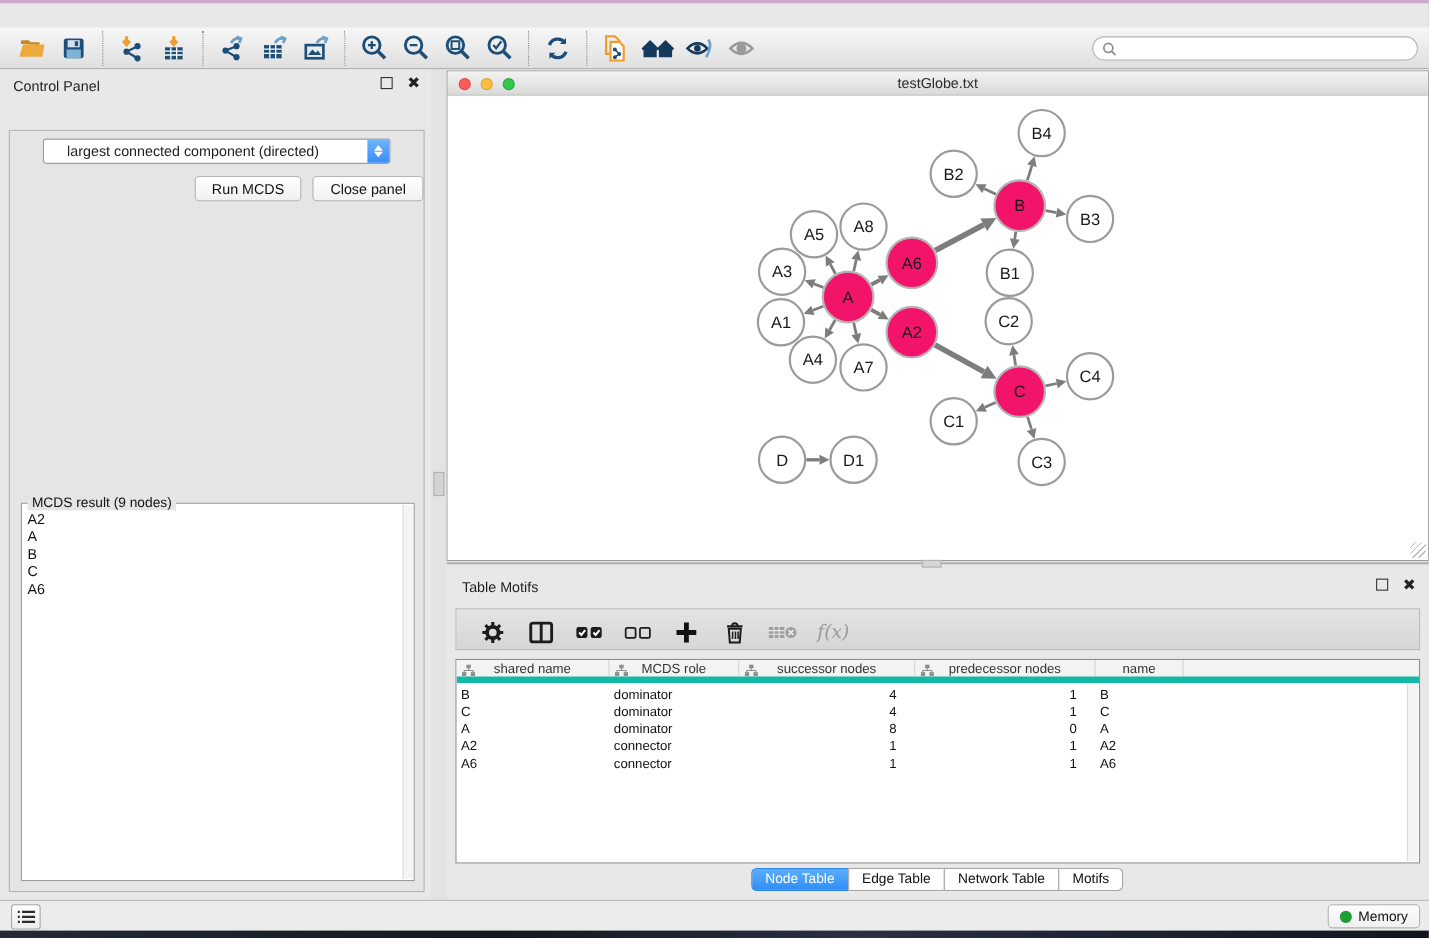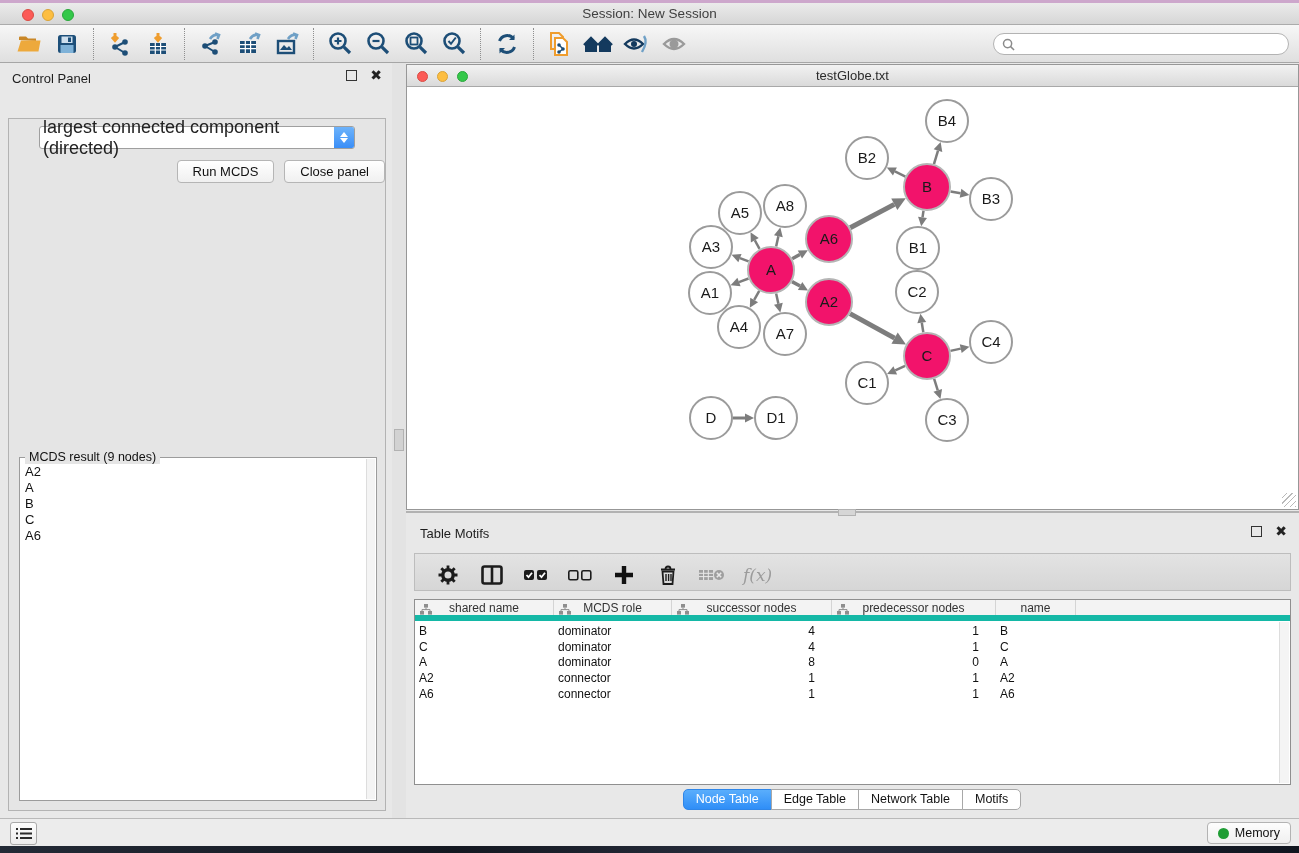--- a/index.html
+++ b/index.html
@@ -48,21 +48,21 @@
   .close-glyph { font-size:14px; font-weight:bold; color:#222; line-height:11px; }
   .cp-tabs { position:absolute; left:0; right:0; top:32px; display:flex; justify-content:center; }
   .cp-tab { font-size:13px; padding:2px 13px; background:#fff; border:1px solid #b7b7b7; margin-left:-1px; color:#111; height:21px; }
   .cp-tab:first-child { border-radius:4px 0 0 4px; }
   .cp-tab:last-child { border-radius:0 4px 4px 0; }
   .cp-tab.active { background:linear-gradient(#59a7fc,#2f8df8); border-color:#2f86e8; color:#fff; }
   .cp-content { position:absolute; left:8px; right:6px; top:55px; bottom:7px;
     border:1px solid #b3b3b3; background:#e5e5e5; }
   .opt-label { text-align:center; margin-top:19px; font-size:13px; color:#111; }
   .criterion { position:relative; margin:7px auto 0; width:316px; height:23px; background:#fff;
-    border:1px solid #9f9f9f; border-radius:3px; font-size:18px; display:flex; align-items:center; padding-left:3px; }
+    border:1px solid #9f9f9f; border-radius:3px; font-size:13px; display:flex; align-items:center; padding-left:21px; }
   .criterion .stepper { position:absolute; right:0; top:0; width:20px; height:21px;
     background:linear-gradient(#6db3fb,#3a8ef7); border-radius:0 2px 2px 0;
     display:flex; flex-direction:column; align-items:center; justify-content:center; gap:1px; }
   .chev { width:0; height:0; border-left:4px solid transparent; border-right:4px solid transparent; }
   .chev.up { border-bottom:5px solid #fff; }
   .chev.down { border-top:5px solid #fff; }
   .cp-buttons { margin-top:11px; display:flex; justify-content:flex-end; gap:10px; }
   .mac-btn { height:23px; padding:0 15px; border:1px solid #b5b5b5; border-radius:4px;
     background:linear-gradient(#ffffff,#f0f0f0); font-size:13px; color:#111;
     font-family:inherit; }
@@ -138,28 +138,20 @@
   .mem-dot { width:11px; height:11px; border-radius:50%; background:#1f9d35; }
 
   svg { display:block; }
 </style>
 </head>
 <body>
 
 <div class="screen">
   <div class="desk-top"></div>
 
-  <div class="titlebar">
-    <div class="lights">
-      <span class="light red"></span>
-      <span class="light yellow"></span>
-      <span class="light green"></span>
-    </div>
-    <div class="title">Session: New Session</div>
-  </div>
 
   <div class="toolbar">
     <button class="tb-btn">
       <svg width="26" height="24" viewBox="0 0 26 24">
         <path d="M3 8 V5.5 Q3 4.5 4 4.5 h6 l2 2 h8 v2.5 z" fill="#c98728"></path>
         <path d="M1.5 19.5 L5 8.5 h19.5 L22.5 19.5 z" fill="#eda93c"></path>
       </svg>
     </button>
     <button class="tb-btn">
       <svg width="24" height="24" viewBox="0 0 24 24">

